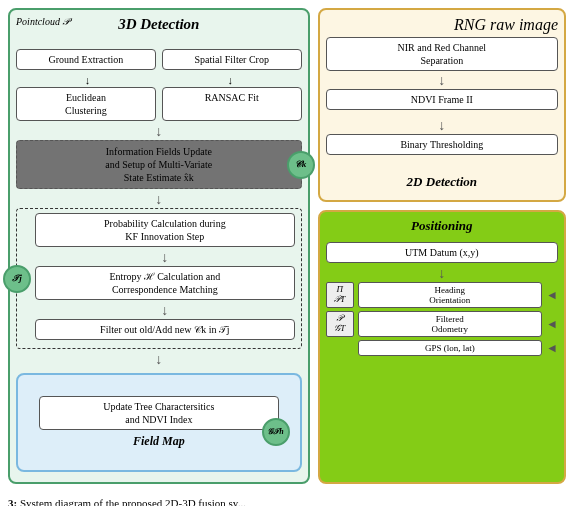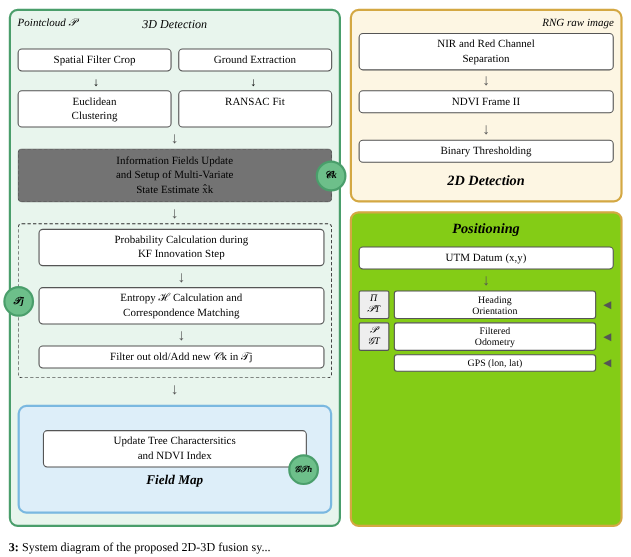--- a/index.html
+++ b/index.html
@@ -50,22 +50,22 @@
 
     .pointcloud-label {
       font-style: italic;
       font-size: 10px;
       position: absolute;
       left: 0;
       top: 0;
     }
 
     .detection-3d-title {
-      font-weight: normal;
-      font-size: 11px;
+      font-weight: bold;
+      font-size: 15px;
       font-style: italic;
     }
 
     
     .box {
       border: 1.5px solid #555;
       border-radius: 4px;
       background: #fff;
       text-align: center;
       padding: 3px 4px;
@@ -237,21 +237,21 @@
       flex: 1;
     }
 
     .arrow-left {
       font-size: 12px;
       color: #555;
     }
 
     .rng-label {
       font-style: italic;
-      font-size: 10px;
+      font-size: 16px;
       text-align: right;
       margin-bottom: 3px;
     }
 
     
     .caption {
       margin-top: 12px;
       font-size: 11px;
       text-align: left;
       width: 100%;
@@ -275,22 +275,22 @@
 
 <div class="diagram-container">
 
   <div class="left-panel">
     <div class="detection-header">
       <span class="pointcloud-label">Pointcloud 𝒫</span>
       <span class="detection-3d-title">3D Detection</span>
     </div>
 
     <div class="box-row">
+      <div class="box">Ground Extraction</div>
       <div class="box">Spatial Filter Crop</div>
-      <div class="box">Ground Extraction</div>
     </div>
 
     <div class="arrows-split">
       <span>↓</span>
       <span>↓</span>
     </div>
 
     <div class="box-row">
       <div class="box" style="white-space:pre-line;">Euclidean
 Clustering</div>
@@ -332,21 +332,21 @@
   <div class="right-panel">
 
     <div class="panel-2d">
       <div class="rng-label">RNG raw image</div>
       <div class="box box-full" style="white-space:pre-line; margin-bottom:3px;">NIR and Red Channel
 Separation</div>
       <div class="arrow-down">↓</div>
       <div class="box box-full" style="margin-bottom:9px;">NDVI Frame II</div>
       <div class="arrow-down">↓</div>
       <div class="box box-full">Binary Thresholding</div>
-      <div class="panel-title" style="margin-top:8px;">2D Detection</div>
+      <div class="panel-title" style="margin-top:19px;">2D Detection</div>
     </div>
 
     <div class="panel-pos">
       <div class="panel-title">Positioning</div>
       <div style="height:4px;"></div>
       <div class="box box-full" style="margin-bottom:4px;">UTM Datum (x,y)</div>
       <div class="arrow-down">↓</div>
 
       <div class="pos-row">
         <div class="pos-label-box" style="white-space:pre-line; line-height:1.1;">Π

